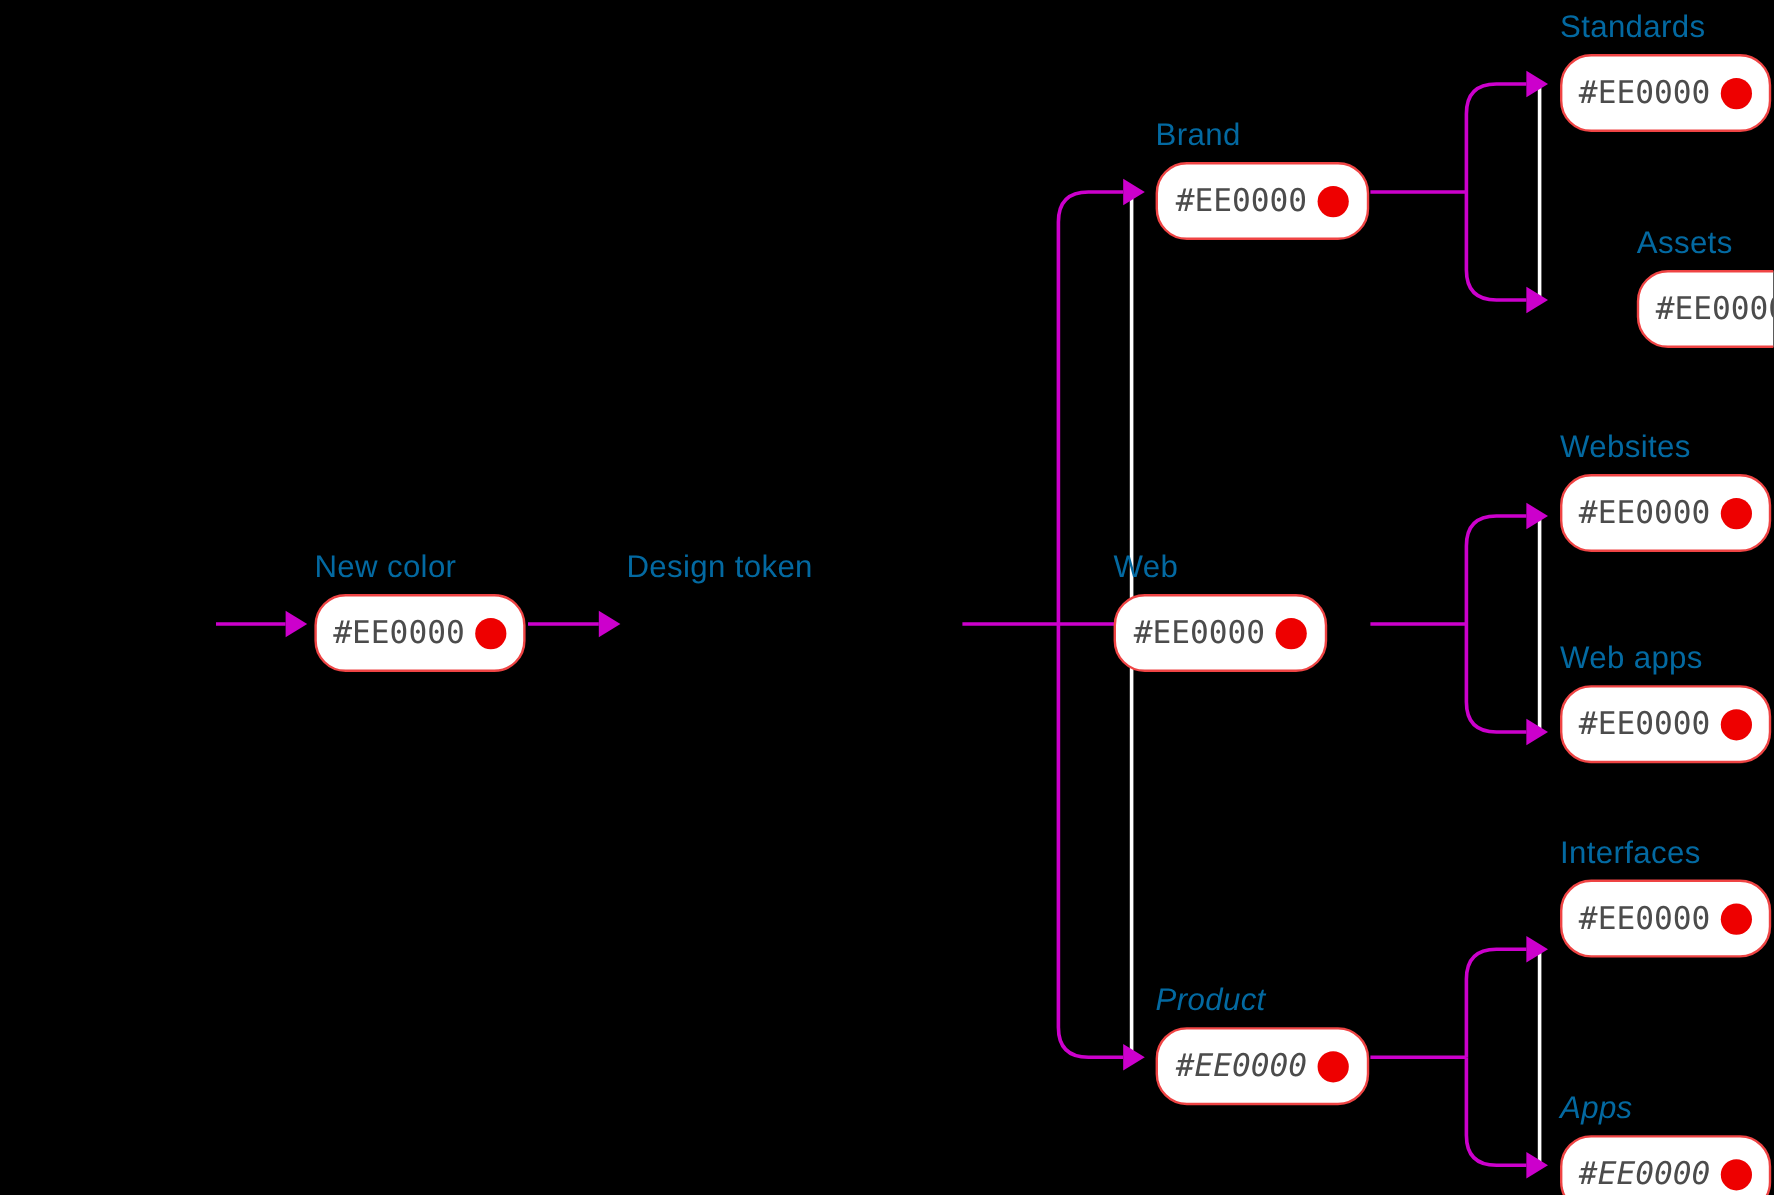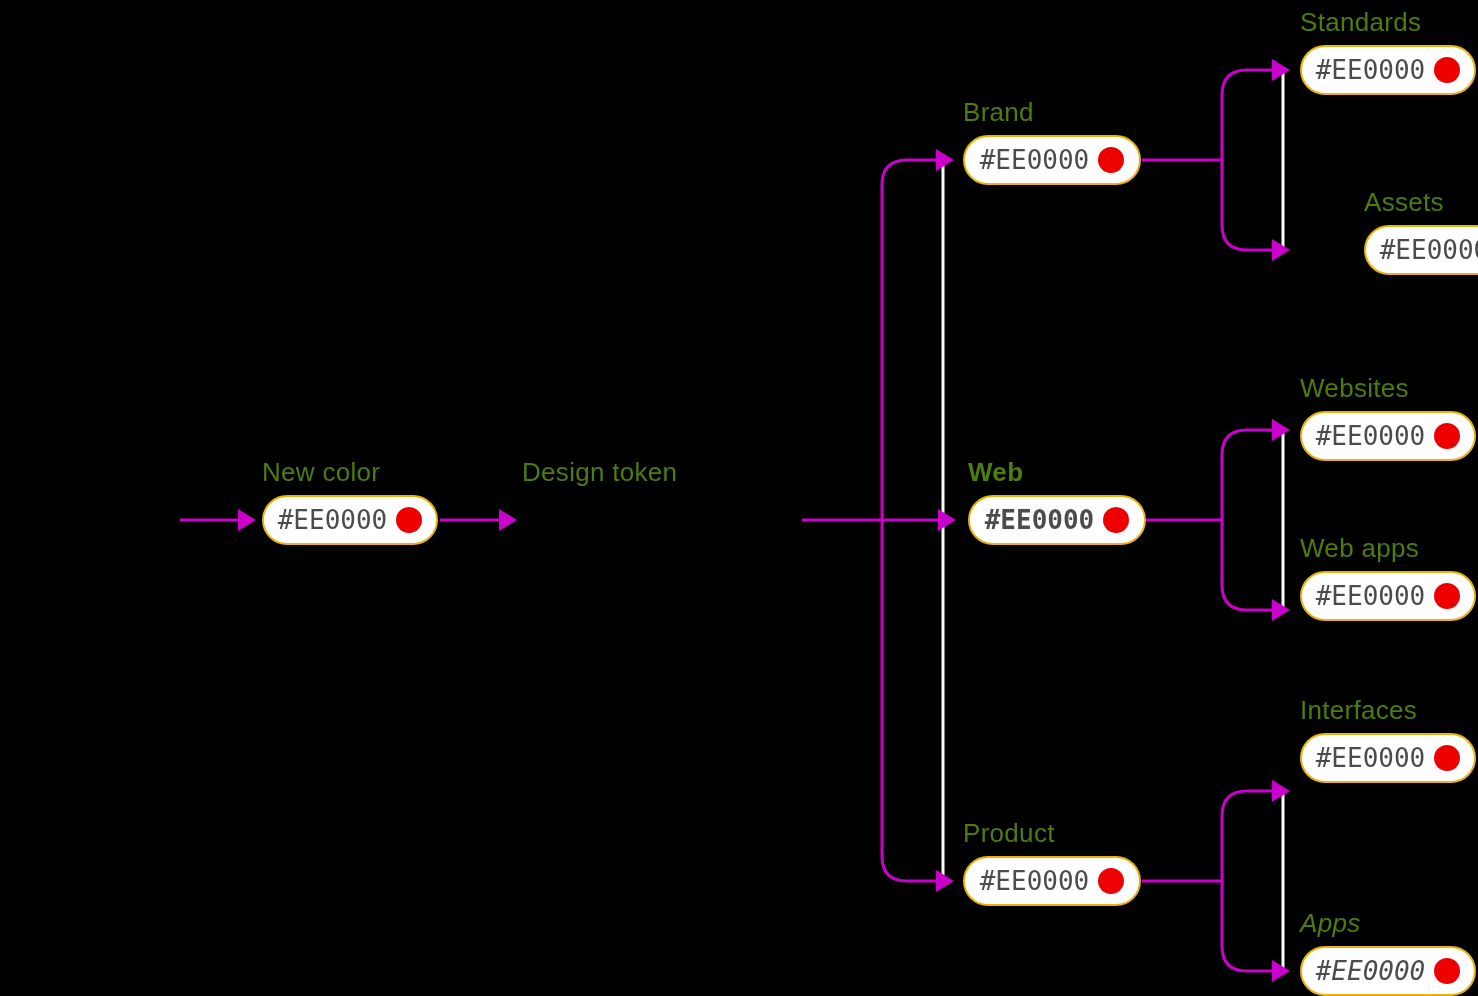--- a/index.html
+++ b/index.html
@@ -13,30 +13,30 @@
   }
   .connectors {
     position: absolute;
     left: 0; top: 0;
   }
   .node { position: absolute; }
   .node-label {
     height: 30px;
     line-height: 30px;
     font-size: 26px;
-    color: #4d7c0f;
+    color: #0369a1;
     margin-bottom: 8px;
     letter-spacing: 0.3px;
     white-space: nowrap;
   }
   .pill {
-    height: 50px;
+    height: 65px;
     box-sizing: border-box;
     background: #FFFFFF;
-    border: 2px solid #eab308;
+    border: 2px solid #ef4444;
     border-radius: 26px;
     display: flex;
     align-items: center;
     justify-content: center;
     gap: 9px;
     font-family: "DejaVu Sans Mono", "Liberation Mono", monospace;
     font-size: 26px;
     color: #4C4C4C;
     white-space: nowrap;
   }
@@ -123,29 +123,29 @@
   </div>
 
   <div class="node" style="left:963px; top:97px;">
     <div class="node-label">Brand</div>
     <div class="pill" style="width:178px;">
       <span>#EE0000</span>
       <span class="dot" style="background-color: rgb(238, 0, 0);"></span>
     </div>
   </div>
 
-  <div class="node" style="left:968px; top:457px;font-weight:bold;">
+  <div class="node" style="left:928px; top:457px;">
     <div class="node-label">Web</div>
     <div class="pill" style="width:178px;">
       <span>#EE0000</span>
       <span class="dot" style="background-color: rgb(238, 0, 0);"></span>
     </div>
   </div>
 
-  <div class="node" style="left:963px; top:818px;">
+  <div class="node" style="left:963px; top:818px;font-style:italic;">
     <div class="node-label">Product</div>
     <div class="pill" style="width:178px;">
       <span>#EE0000</span>
       <span class="dot" style="background-color: rgb(238, 0, 0);"></span>
     </div>
   </div>
 
   <div class="node" style="left:1300px; top:7px;">
     <div class="node-label">Standards</div>
     <div class="pill" style="width:176px;">
@@ -155,21 +155,21 @@
   </div>
 
   <div class="node" style="left:1364px; top:187px;">
     <div class="node-label">Assets</div>
     <div class="pill" style="width:176px;">
       <span>#EE0000</span>
       <span class="dot" style="background-color: rgb(238, 0, 0);"></span>
     </div>
   </div>
 
-  <div class="node" style="left:1300px; top:373px;">
+  <div class="node" style="left:1300px; top:357px;">
     <div class="node-label">Websites</div>
     <div class="pill" style="width:176px;">
       <span>#EE0000</span>
       <span class="dot" style="background-color: rgb(238, 0, 0);"></span>
     </div>
   </div>
 
   <div class="node" style="left:1300px; top:533px;">
     <div class="node-label">Web apps</div>
     <div class="pill" style="width:176px;">

